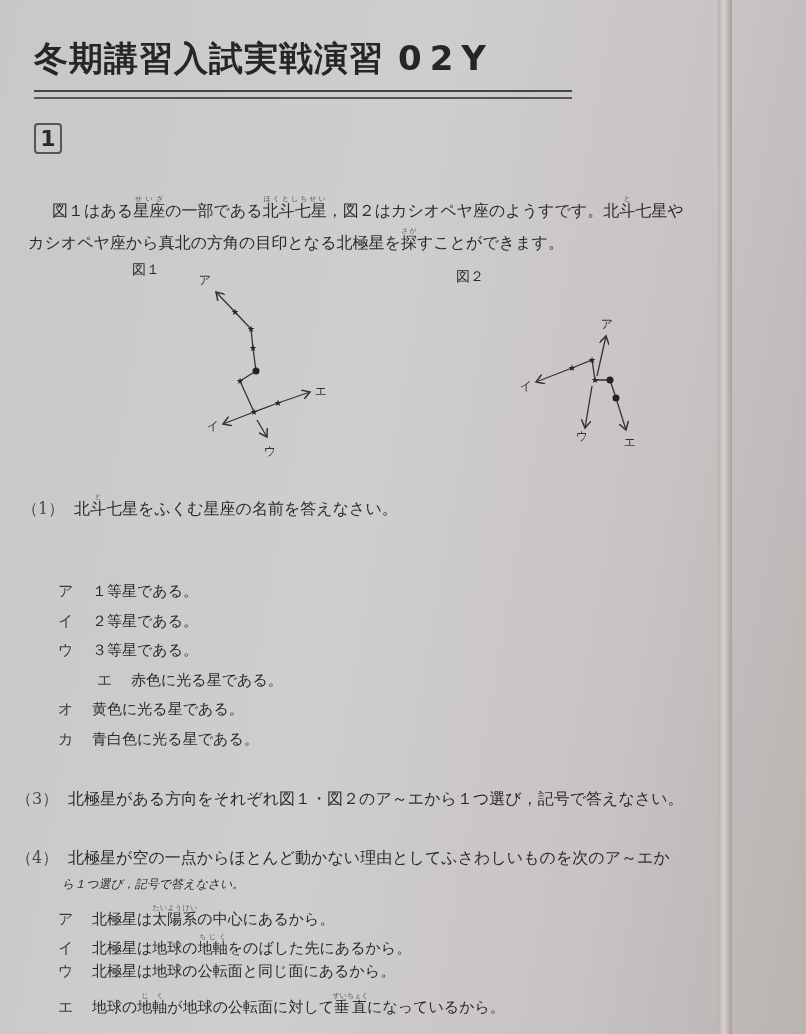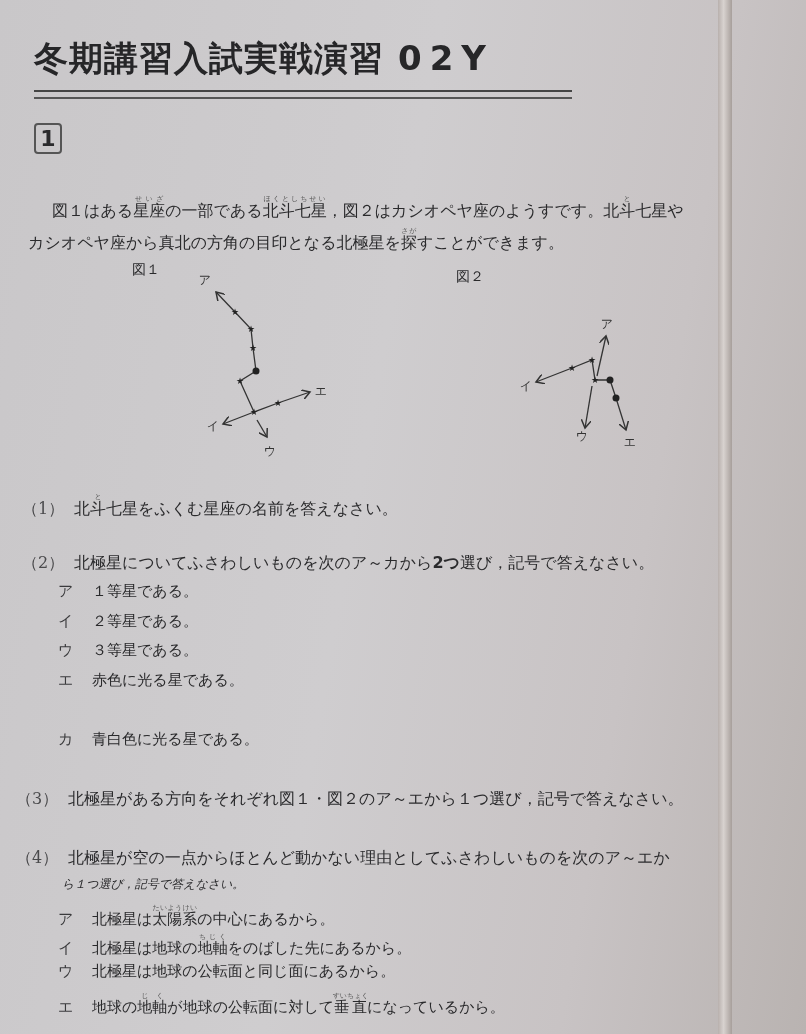--- a/index.html
+++ b/index.html
@@ -118,27 +118,25 @@
       <text x="16" y="90">イ</text>
       <text x="72" y="140">ウ</text>
       <text x="120" y="146">エ</text>
     </g>
   </svg>
 
   <div class="q" style="top:493px;">
     <span class="num">（1）</span><span>北</span><ruby><span>斗</span><rt>と</rt></ruby><span>七星をふくむ星座の名前を答えなさい。</span>
   </div>
 
-  <div class="q" style="top:553px;">
-    <span class="num">（2）</span><span>北極星についてふさわしいものを次のア～カから</span><span class="bold">2つ</span><span>選び，記号で答えなさい。</span>
-  </div>
   <div class="opt" style="top:582px;"><span class="k">ア</span><span>１等星である。</span></div>
   <div class="opt" style="top:612px;"><span class="k">イ</span><span>２等星である。</span></div>
   <div class="opt" style="top:641px;"><span class="k">ウ</span><span>３等星である。</span></div>
-  <div class="opt" style="top:671px;"><span class="k">エ</span><span>赤色に光る星である。</span></div>
+  <div class="opt" style="top:671px;margin-left:39px;"><span class="k">エ</span><span>赤色に光る星である。</span></div>
+  <div class="opt" style="top:700px;"><span class="k">オ</span><span>黄色に光る星である。</span></div>
   <div class="opt" style="top:730px;"><span class="k">カ</span><span>青白色に光る星である。</span></div>
 
   <div class="q" style="top:789px; left:16px;">
     <span class="num">（3）</span><span>北極星がある方向をそれぞれ図１・図２のア～エから１つ選び，記号で答えなさい。</span>
   </div>
 
   <div class="q" style="top:848px; left:16px;">
     <span class="num">（4）</span><span>北極星が空の一点からほとんど動かない理由としてふさわしいものを次のア～エか</span>
   </div>
   <div class="cont" style="top:876px;">ら１つ選び，記号で答えなさい。</div>

